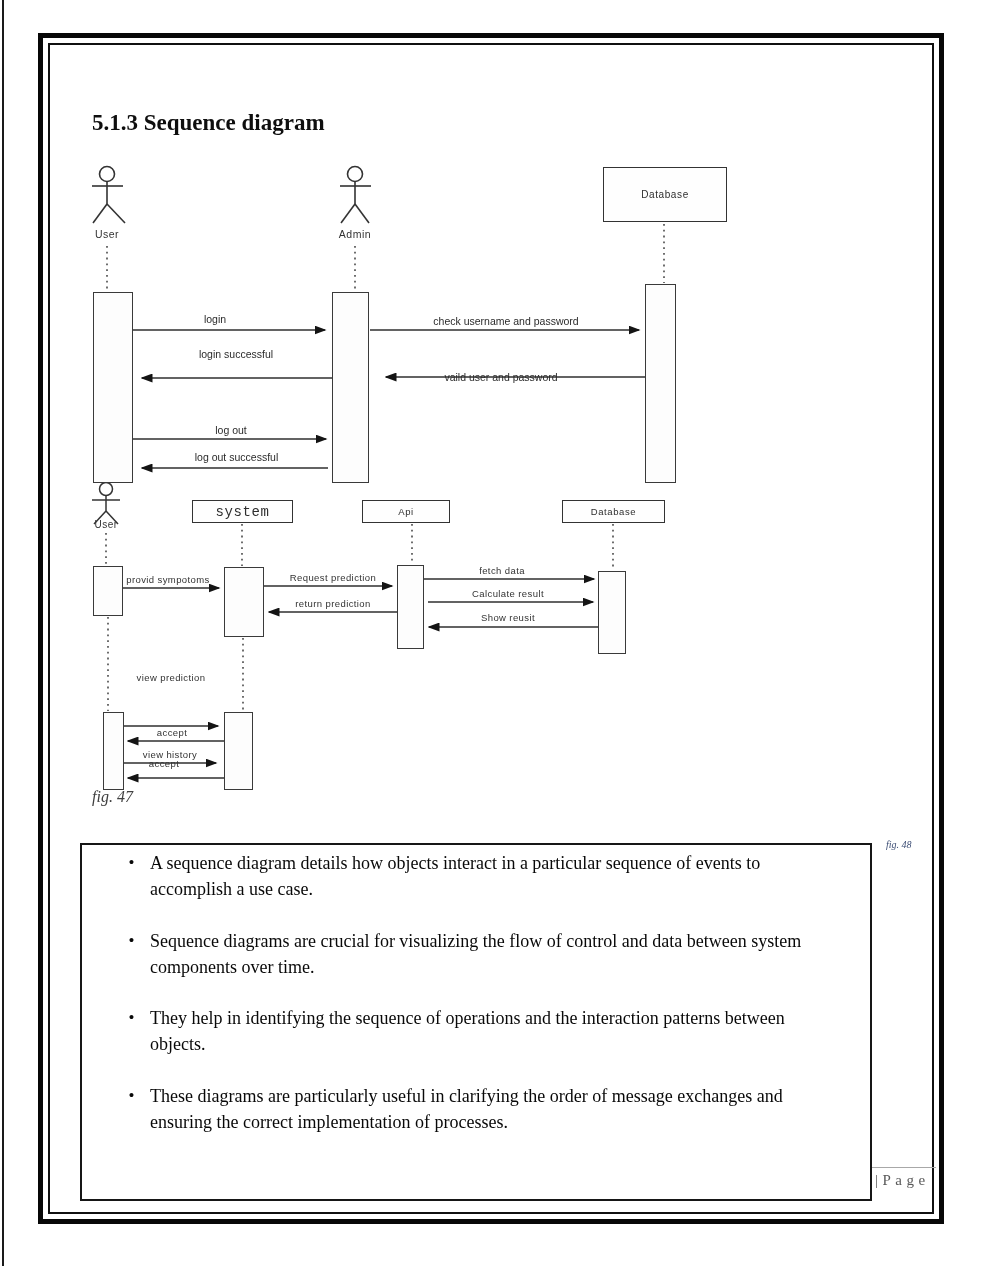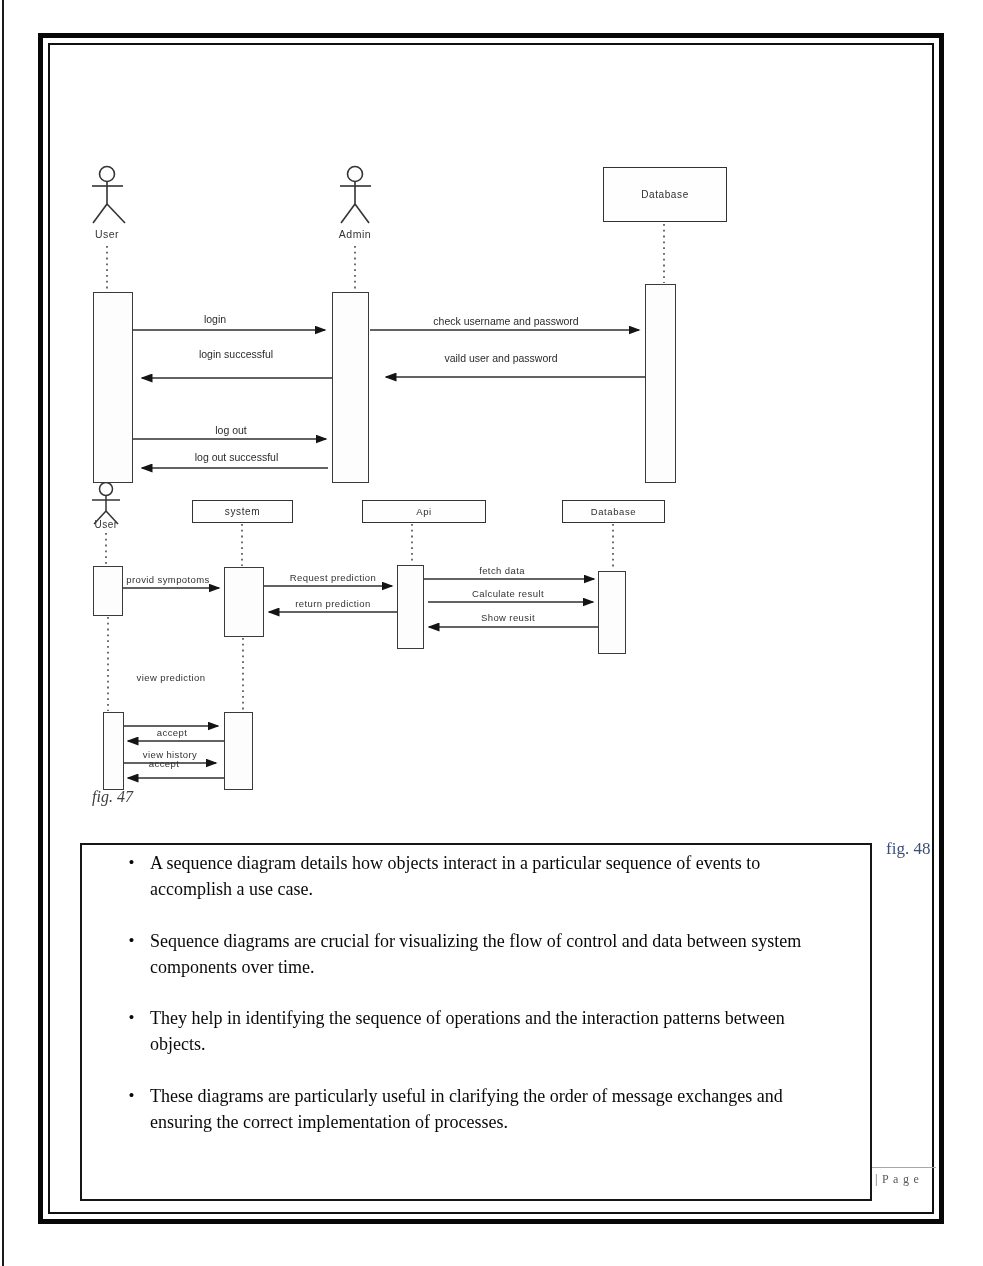--- a/index.html
+++ b/index.html
@@ -15,42 +15,43 @@
   svg.diagram{position:absolute;left:0;top:0;z-index:1;}
   .obj-box{position:absolute;background:#fefefe;border:1.5px solid #333;box-sizing:border-box;
         display:flex;align-items:center;justify-content:center;z-index:2;}
   .obj-box span{font-size:10px;color:#2e2e2e;letter-spacing:0.6px;}
   .act-bar{position:absolute;background:#fdfdfd;border:1.5px solid #3a3a3a;box-sizing:border-box;z-index:2;}
   .msg{position:absolute;font-size:10.5px;color:#2b2b2b;text-align:center;z-index:3;white-space:nowrap;}
   .msg.small{font-size:9.5px;letter-spacing:0.4px;color:#333;}
   .actor-label{position:absolute;font-size:10.5px;color:#333;text-align:center;z-index:3;letter-spacing:0.5px;}
   .fig-caption{position:absolute;font-family:"Liberation Serif",serif;font-style:italic;
         font-size:16px;color:#404040;z-index:3;}
-  .fig48{position:absolute;left:886px;top:839px;font-family:"Liberation Serif",serif;
-        font-size:17px;color:#3d4e75;z-index:4;}
+  .fig48{position:absolute;left:886px;top:839px;font-family:"Liberation Serif",serif;font-style:italic;
+        font-size:10px;color:#3d4e75;z-index:4;}
   .textbox{position:absolute;left:80px;top:843px;width:792px;height:358px;background:#ffffff;
         border:2px solid #161616;box-sizing:border-box;z-index:3;}
   .bullet{position:absolute;left:113px;width:730px;display:flex;z-index:4;
         font-family:"Liberation Serif",serif;font-size:18px;line-height:26px;color:#090909;}
   .bullet .marker{width:37px;text-align:center;flex:0 0 auto;font-size:17px;}
   .bullet .btext{flex:1;}
   .footer-line{position:absolute;left:872px;top:1167px;width:64px;height:1px;background:#a8a8a8;z-index:1;}
   .footer-digit{position:absolute;left:864px;top:1172px;font-family:"Liberation Serif",serif;
         font-size:15px;color:#444;z-index:2;}
   .footer-text{position:absolute;left:875px;top:1172px;font-family:"Liberation Serif",serif;
-        font-size:12px;letter-spacing:4.5px;color:#5a5a5a;z-index:4;white-space:nowrap;}
+        font-size:15px;letter-spacing:4.5px;color:#5a5a5a;z-index:4;white-space:nowrap;}
 </style>
 </head>
 <body>
 
 <div class="page">
   <div class="scan-edge"></div>
   <div class="border-outer"></div>
   <div class="border-inner"></div>
 
+  <div class="title">5.1.3 Sequence diagram</div>
 
   <svg class="diagram" width="983" height="1266" viewBox="0 0 983 1266">
     <defs>
       <marker id="ah" markerWidth="12" markerHeight="9" refX="10.5" refY="4.5" orient="auto" markerUnits="userSpaceOnUse">
         <path d="M0,0 L12,4.5 L0,9 z" fill="#141414"></path>
       </marker>
     </defs>
 
     <g stroke="#333" stroke-width="1.6" fill="none">
       <circle cx="107" cy="174" r="7.5"></circle>
@@ -112,43 +113,43 @@
   </svg>
 
   <div class="actor-label" style="left:85px;top:228px;width:44px;">User</div>
   <div class="actor-label" style="left:333px;top:228px;width:44px;">Admin</div>
   <div class="actor-label" style="left:84px;top:519px;width:44px;font-size:10px;">User</div>
 
   <div class="obj-box" style="left:603px;top:167px;width:124px;height:55px;">
     <span>Database</span>
   </div>
   <div class="obj-box" style="left:192px;top:500px;width:101px;height:23px;">
-    <span style="font-size:10px;">system</span>
+    <span style="font-size:14px;font-family:Liberation Mono, monospace;">system</span>
   </div>
-  <div class="obj-box" style="left:362px;top:500px;width:124px;height:23px;">
+  <div class="obj-box" style="left:362px;top:500px;width:88px;height:23px;">
     <span style="font-size:9.5px;">Api</span>
   </div>
   <div class="obj-box" style="left:562px;top:500px;width:103px;height:23px;">
     <span style="font-size:9.5px;">Database</span>
   </div>
 
   <div class="act-bar" style="left:93px;top:292px;width:40px;height:191px;"></div>
   <div class="act-bar" style="left:332px;top:292px;width:37px;height:191px;"></div>
   <div class="act-bar" style="left:645px;top:284px;width:31px;height:199px;"></div>
   <div class="act-bar" style="left:93px;top:566px;width:30px;height:50px;"></div>
   <div class="act-bar" style="left:224px;top:567px;width:40px;height:70px;"></div>
   <div class="act-bar" style="left:397px;top:565px;width:27px;height:84px;"></div>
   <div class="act-bar" style="left:598px;top:571px;width:28px;height:83px;"></div>
   <div class="act-bar" style="left:103px;top:712px;width:21px;height:78px;"></div>
   <div class="act-bar" style="left:224px;top:712px;width:29px;height:78px;"></div>
 
   <div class="msg" style="left:175px;top:313px;width:80px;">login</div>
   <div class="msg" style="left:411px;top:315px;width:190px;">check username and password</div>
   <div class="msg" style="left:186px;top:348px;width:100px;">login successful</div>
-  <div class="msg" style="left:427px;top:352px;width:148px;">vaild user and password</div>
+  <div class="msg" style="left:427px;top:371px;width:148px;">vaild user and password</div>
   <div class="msg" style="left:191px;top:424px;width:80px;">log out</div>
   <div class="msg" style="left:184px;top:451px;width:105px;">log out successful</div>
 
   <div class="msg small" style="left:114px;top:574px;width:108px;">provid sympotoms</div>
   <div class="msg small" style="left:283px;top:572px;width:100px;">Request prediction</div>
   <div class="msg small" style="left:452px;top:565px;width:100px;text-align:center;">fetch data</div>
   <div class="msg small" style="left:458px;top:588px;width:100px;">Calculate result</div>
   <div class="msg small" style="left:283px;top:598px;width:100px;">return prediction</div>
   <div class="msg small" style="left:458px;top:612px;width:100px;">Show reusit</div>
   <div class="msg small" style="left:125px;top:672px;width:92px;">view prediction</div>

